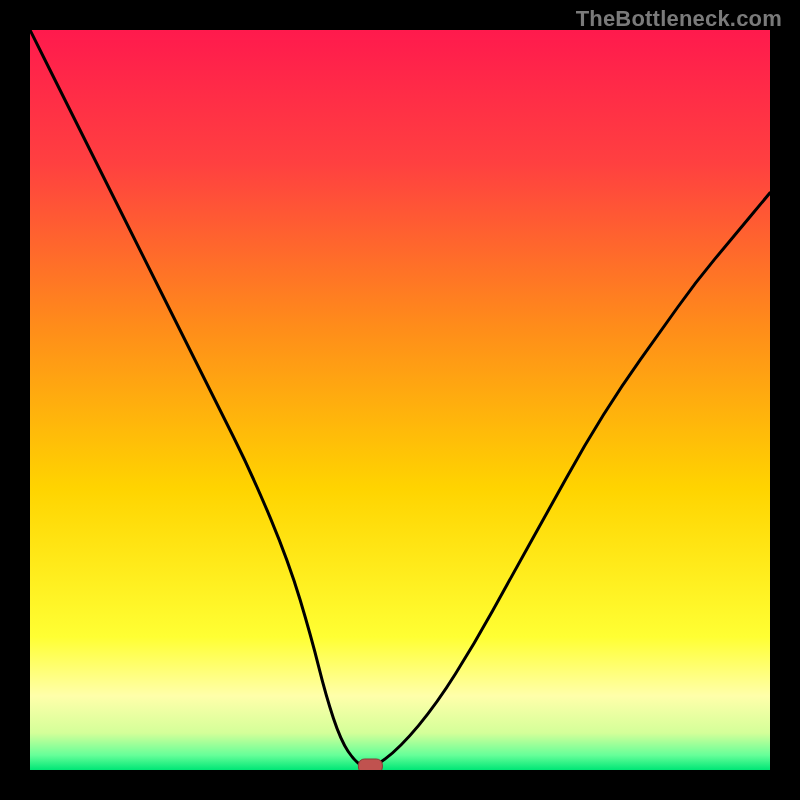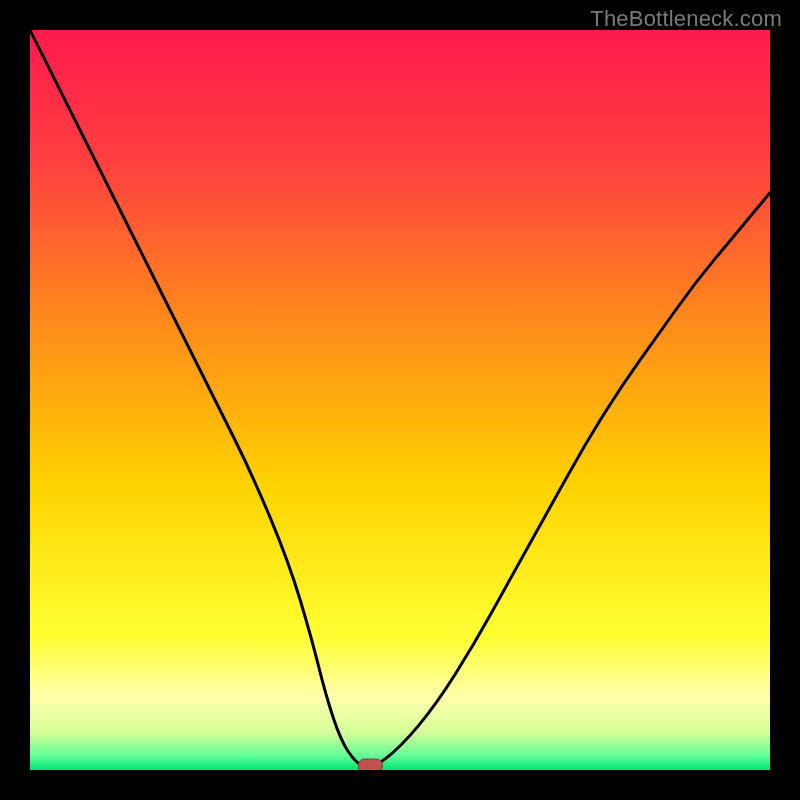--- a/index.html
+++ b/index.html
@@ -10,21 +10,21 @@
     background: #000;
     position: relative;
     font-family: Arial, Helvetica, sans-serif;
   }
   .watermark {
     position: absolute;
     top: 6px;
     right: 18px;
     color: #7a7a7a;
     font-size: 22px;
-    font-weight: 400;
+    font-weight: 700;
     z-index: 10;
     letter-spacing: 0.2px;
   }
   .frame {
     position: absolute;
     top: 30px;
     left: 30px;
     width: 740px;
     height: 740px;
     background: #000;

